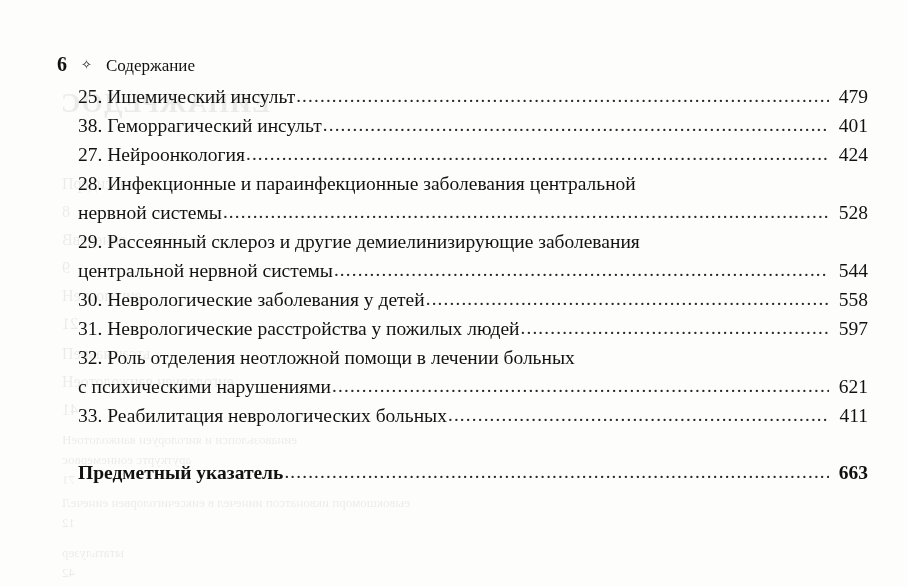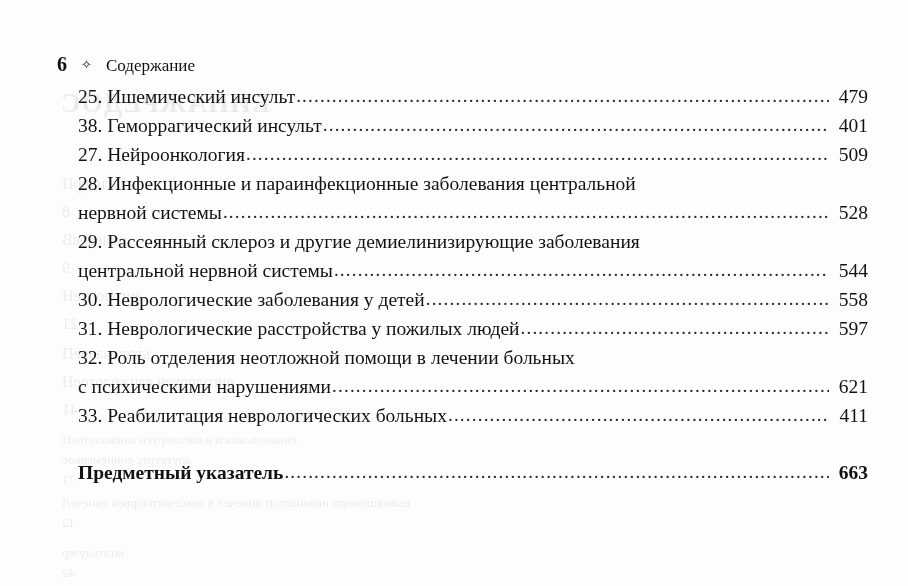--- a/index.html
+++ b/index.html
@@ -187,21 +187,21 @@
         <span class="label">38. Геморрагический инсульт</span>
         <span class="dots">.................................................................................................................................</span>
         <span class="page-no">401</span>
       </div>
     </div>
 
     <div class="entry">
       <div class="row">
         <span class="label">27. Нейроонкология</span>
         <span class="dots">.................................................................................................................................</span>
-        <span class="page-no">509</span>
+        <span class="page-no">424</span>
       </div>
     </div>
 
     <div class="entry two-line">
       <div class="cont">28. Инфекционные и параинфекционные заболевания центральной</div>
       <div class="row row-second">
         <span class="label">нервной системы</span>
         <span class="dots">.................................................................................................................................</span>
         <span class="page-no">528</span>
       </div>

